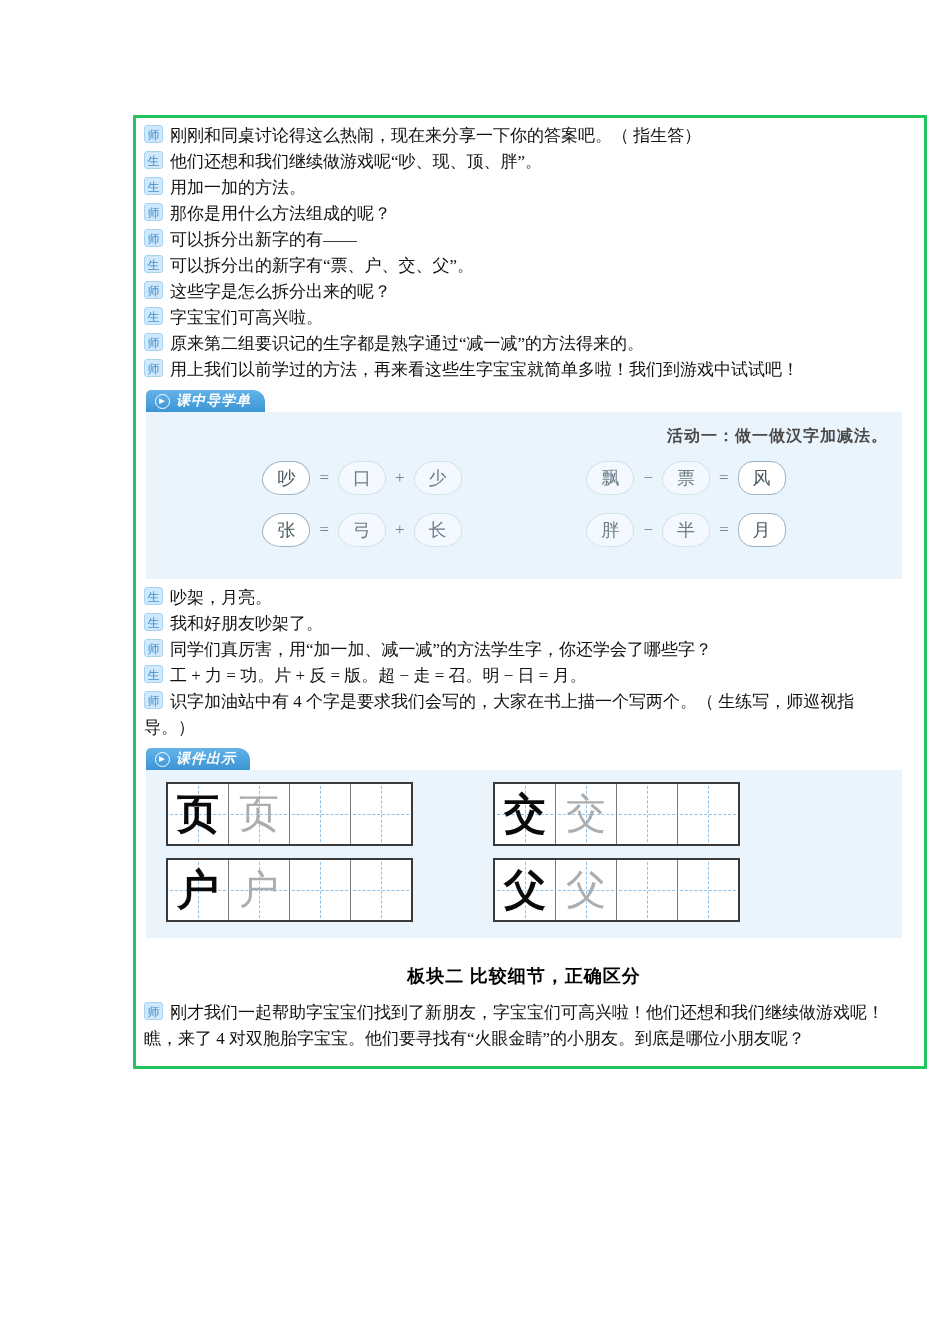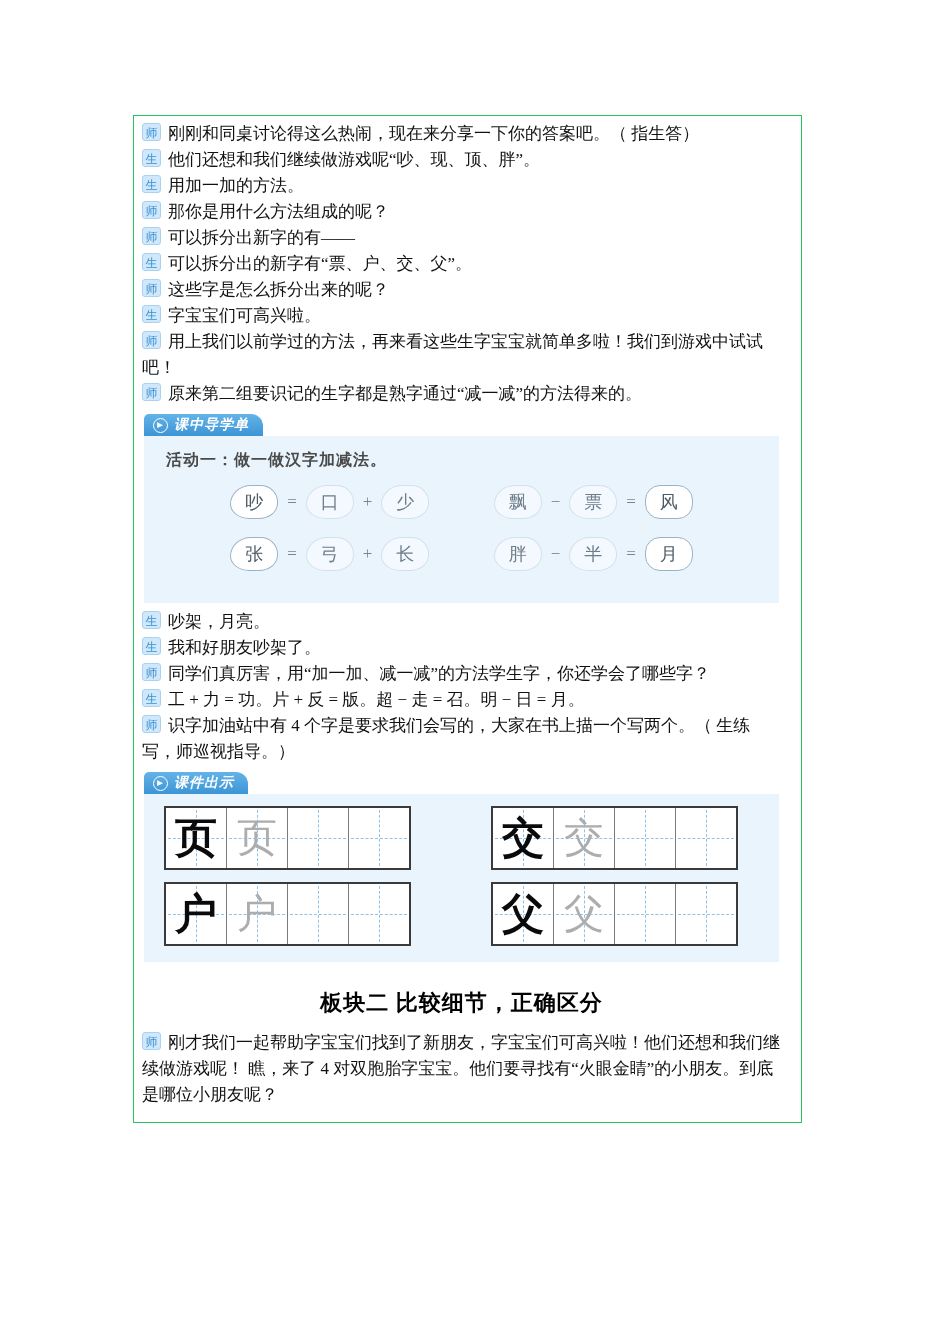--- a/index.html
+++ b/index.html
@@ -7,22 +7,22 @@
     padding: 0;
     width: 950px;
     height: 1344px;
     background: #ffffff;
     font-family: "Liberation Serif", serif;
   }
   .doc-box {
     position: absolute;
     left: 133px;
     top: 115px;
-    width: 669px;
-    border: 1px solid #22c55e;
+    width: 794px;
+    border: 3px solid #22c55e;
     box-sizing: border-box;
     padding: 5px 20px 14px 8px;
     background: #ffffff;
   }
   p.line {
     margin: 0;
     font-size: 17px;
     line-height: 26px;
     color: #111;
   }
@@ -65,20 +65,21 @@
     border-radius: 50%;
     align-items: center;
     justify-content: center;
     font-size: 7px;
     margin-right: 6px;
     font-style: normal;
   }
   .panel-body {
     background: #e9f4fd;
     padding: 12px 14px 14px 14px;
+    text-align: right;
   }
   .activity-title {
     font-size: 16px;
     font-weight: 600;
     color: #4a4a4a;
     margin: 2px 0 14px 8px;
     letter-spacing: 1px;
   }
   .eq-row {
     display: flex;
@@ -162,42 +163,42 @@
   .char-gray {
     position: relative;
     z-index: 1;
     font-size: 40px;
     color: #adadad;
     line-height: 1;
   }
   
   .section-heading {
     text-align: center;
-    font-size: 22px;
+    font-size: 18px;
     font-weight: bold;
     color: #000;
     margin: 26px 0 12px 0;
     letter-spacing: 1px;
   }
 </style>
 </head>
 <body>
 
 <div class="doc-box">
 
   <p class="line"><span class="badge">师</span><span>刚刚和同桌讨论得这么热闹，现在来分享一下你的答案吧。（ 指生答）</span></p>
   <p class="line"><span class="badge">生</span><span>他们还想和我们继续做游戏呢“吵、现、顶、胖”。</span></p>
   <p class="line"><span class="badge">生</span><span>用加一加的方法。</span></p>
   <p class="line"><span class="badge">师</span><span>那你是用什么方法组成的呢？</span></p>
   <p class="line"><span class="badge">师</span><span>可以拆分出新字的有——</span></p>
   <p class="line"><span class="badge">生</span><span>可以拆分出的新字有“票、户、交、父”。</span></p>
   <p class="line"><span class="badge">师</span><span>这些字是怎么拆分出来的呢？</span></p>
   <p class="line"><span class="badge">生</span><span>字宝宝们可高兴啦。</span></p>
+  <p class="line"><span class="badge">师</span><span>原来第二组要识记的生字都是熟字通过“减一减”的方法得来的。</span></p>
   <p class="line"><span class="badge">师</span><span>用上我们以前学过的方法，再来看这些生字宝宝就简单多啦！我们到游戏中试试吧！</span></p>
-  <p class="line"><span class="badge">师</span><span>原来第二组要识记的生字都是熟字通过“减一减”的方法得来的。</span></p>
 
   <div class="panel">
     <div class="tab">
       <span class="play-icon">▶</span>
       <span>课中导学单</span>
     </div>
     <div class="panel-body">
       <div class="activity-title">活动一：做一做汉字加减法。</div>
       <div class="eq-row">
         <div class="eq">

